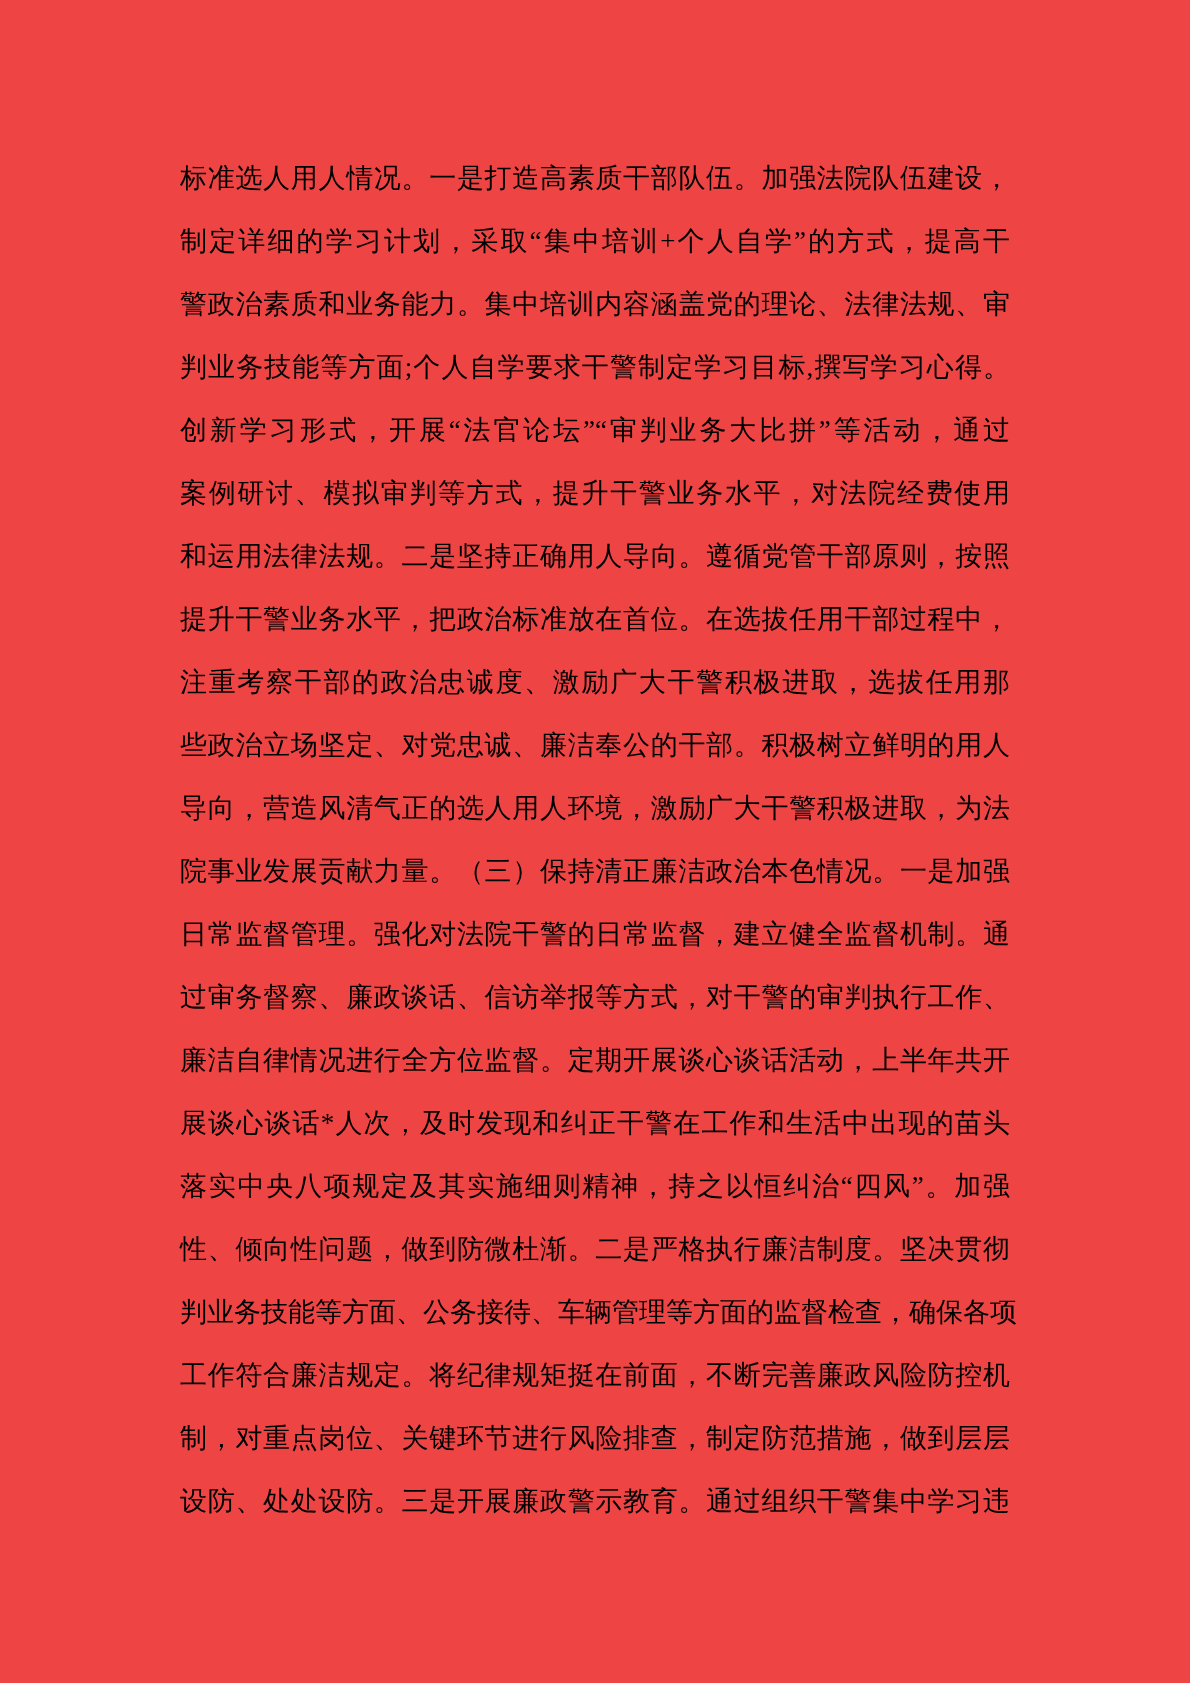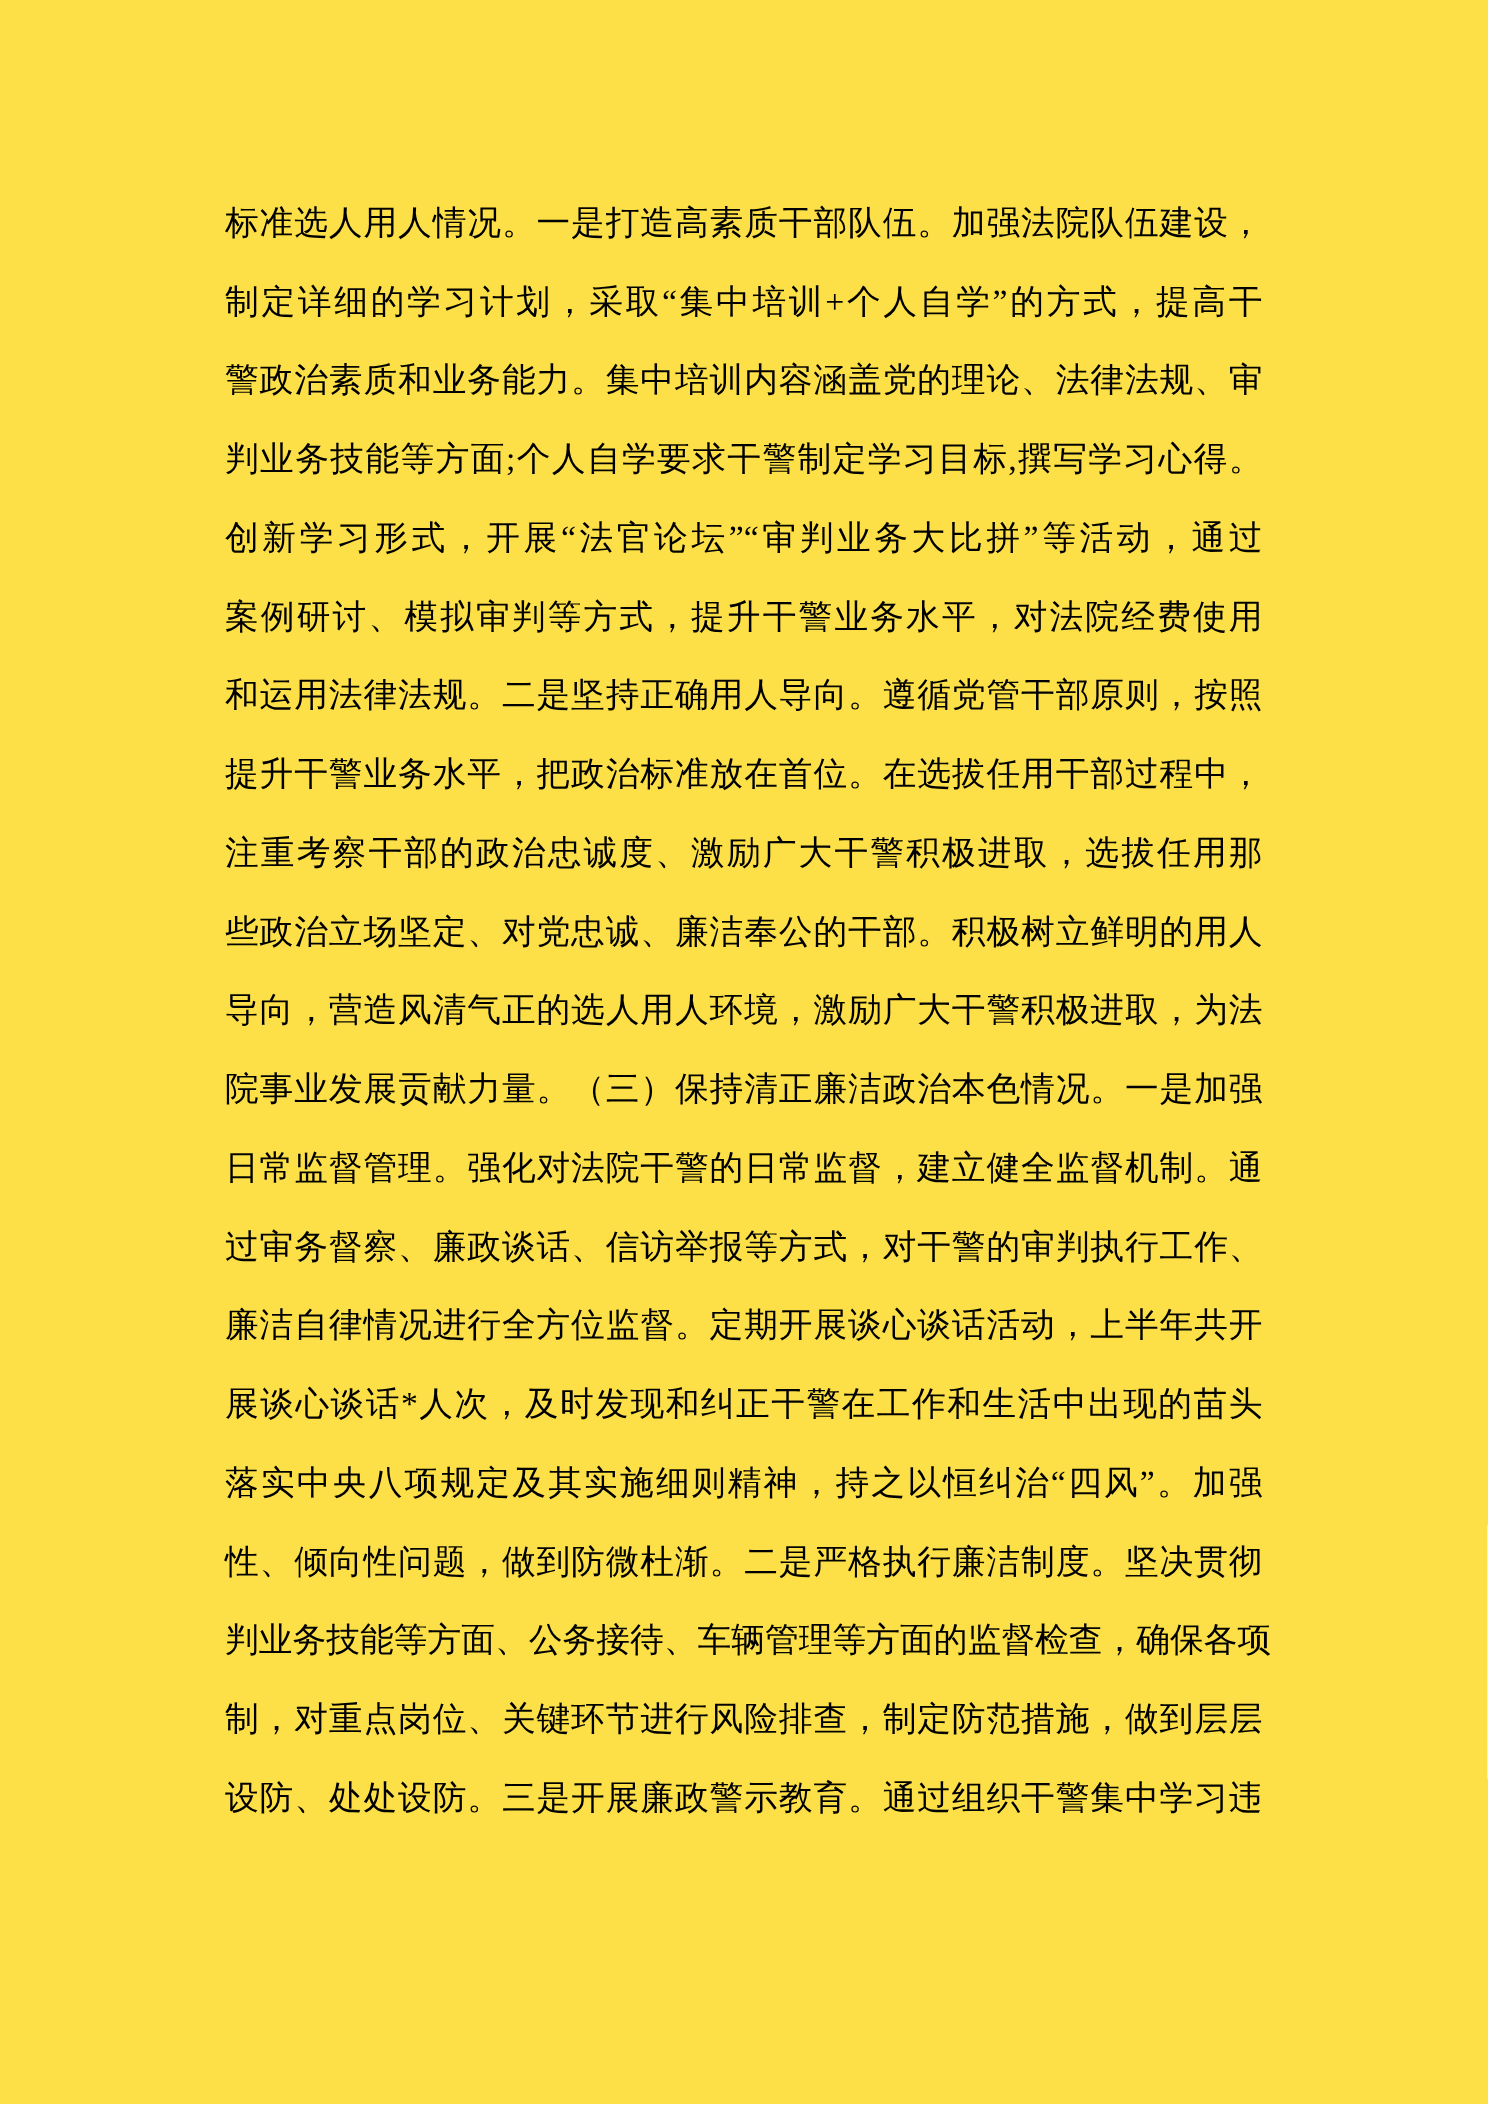--- a/index.html
+++ b/index.html
@@ -12,21 +12,21 @@
     height: 1683px;
     position: relative;
     font-family: "Liberation Serif", "DejaVu Serif", serif;
   }
   .page {
     position: absolute;
     top: 0;
     left: 0;
     width: 1190px;
     height: 1683px;
-    background: #fde047;
+    background: #ef4444;
     box-sizing: border-box;
     padding: 147px 180px 0 180px;
   }
   .text-block {
     width: 830px;
   }
   .line {
     height: 63px;
     line-height: 63px;
     font-size: 27px;
@@ -55,16 +55,17 @@
     <div class="line">些政治立场坚定、对党忠诚、廉洁奉公的干部。积极树立鲜明的用人</div>
     <div class="line">导向，营造风清气正的选人用人环境，激励广大干警积极进取，为法</div>
     <div class="line">院事业发展贡献力量。（三）保持清正廉洁政治本色情况。一是加强</div>
     <div class="line">日常监督管理。强化对法院干警的日常监督，建立健全监督机制。通</div>
     <div class="line">过审务督察、廉政谈话、信访举报等方式，对干警的审判执行工作、</div>
     <div class="line">廉洁自律情况进行全方位监督。定期开展谈心谈话活动，上半年共开</div>
     <div class="line">展谈心谈话*人次，及时发现和纠正干警在工作和生活中出现的苗头</div>
     <div class="line">落实中央八项规定及其实施细则精神，持之以恒纠治“四风”。加强</div>
     <div class="line">性、倾向性问题，做到防微杜渐。二是严格执行廉洁制度。坚决贯彻</div>
     <div class="line">判业务技能等方面、公务接待、车辆管理等方面的监督检查，确保各项</div>
+    <div class="line">工作符合廉洁规定。将纪律规矩挺在前面，不断完善廉政风险防控机</div>
     <div class="line">制，对重点岗位、关键环节进行风险排查，制定防范措施，做到层层</div>
     <div class="line">设防、处处设防。三是开展廉政警示教育。通过组织干警集中学习违</div>
   </div>
 </div>
 
 </body></html>

